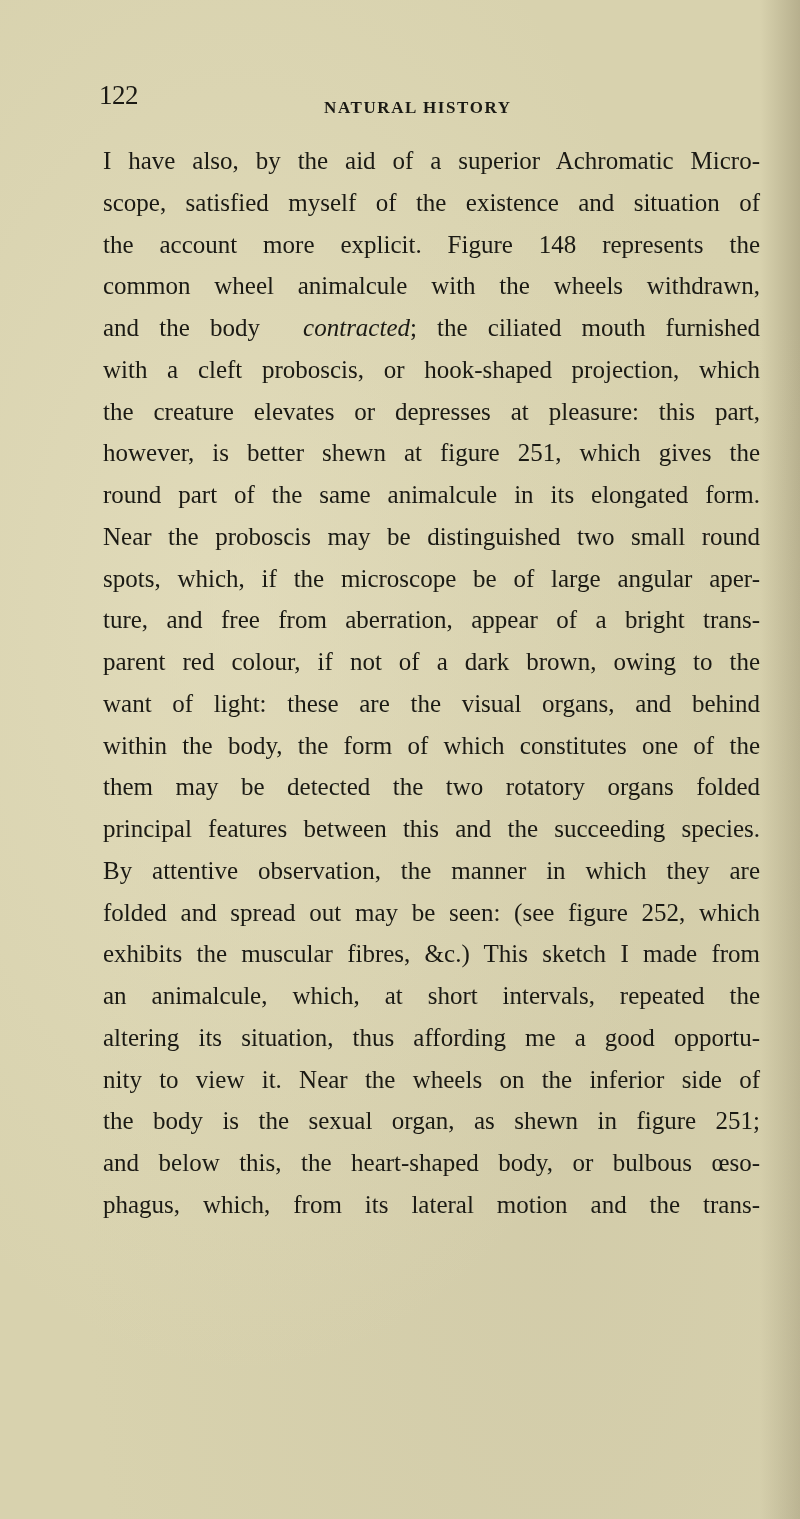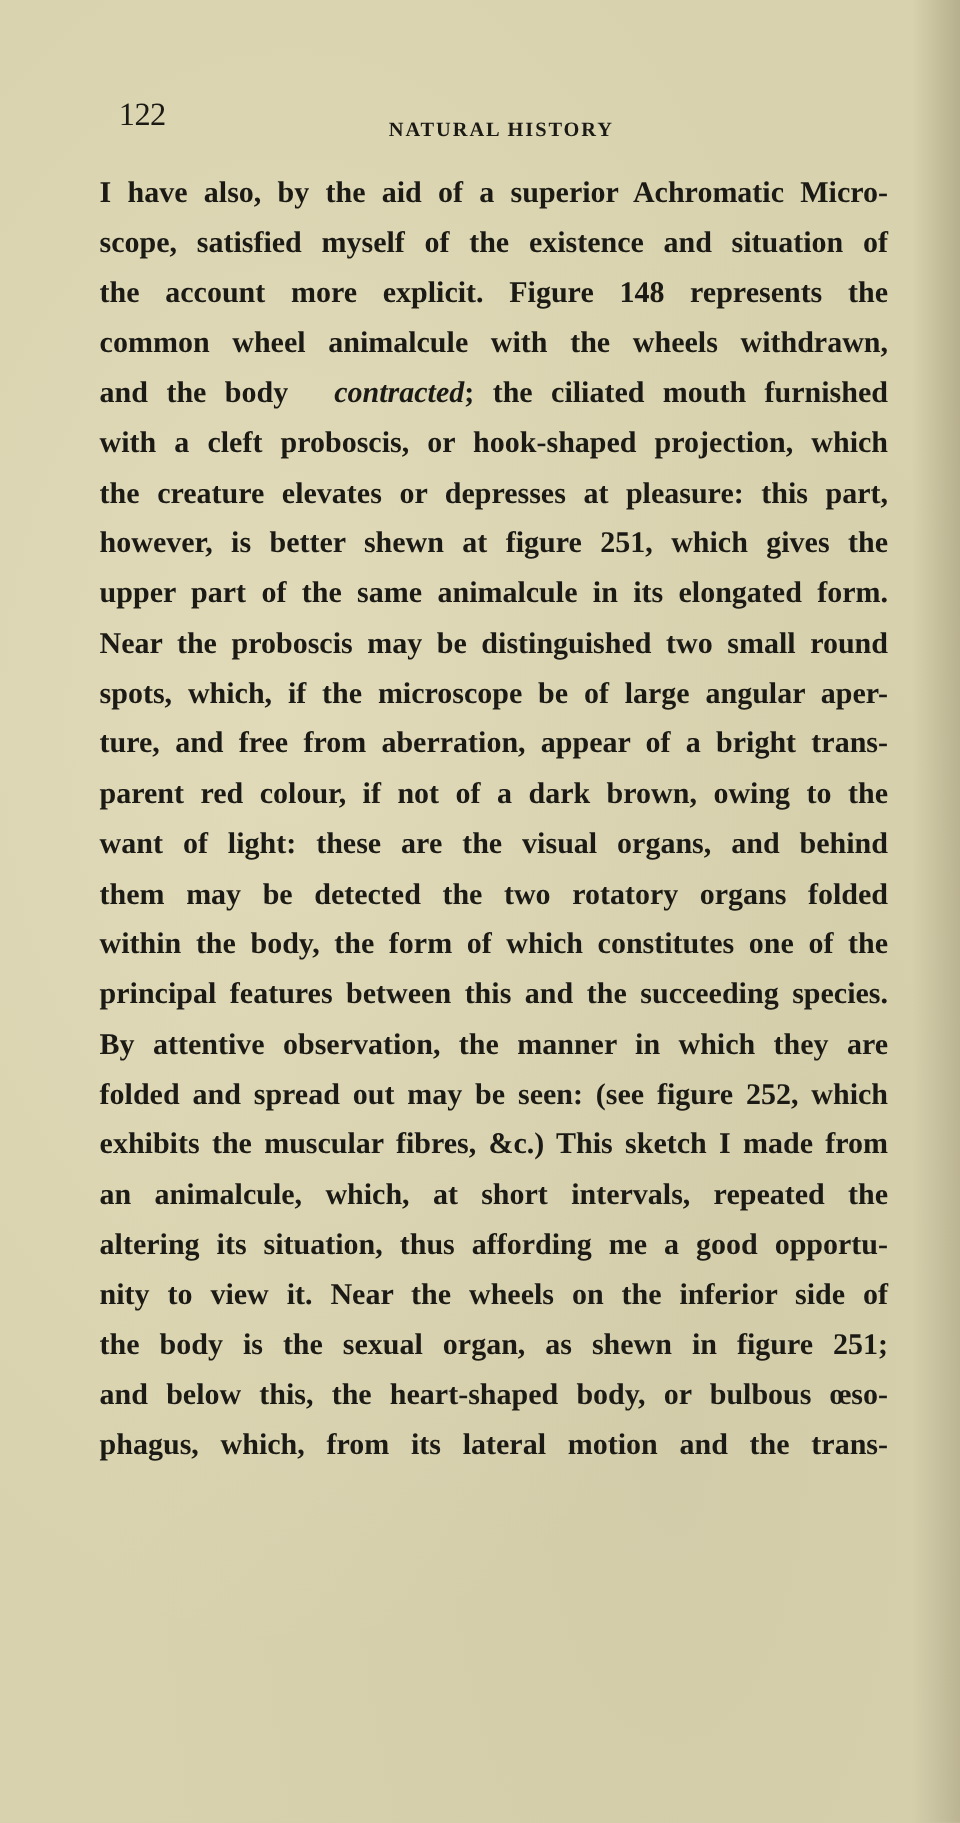--- a/index.html
+++ b/index.html
@@ -47,23 +47,22 @@
       font-size: 17px;
       line-height: 30px;
       letter-spacing: 1.6px;
       font-weight: bold;
       text-transform: uppercase;
       margin-top: 12px;
     }
     .body-text {
       position: absolute;
       top: 140px;
-      left: 83px;
+      left: 103px;
       width: 657px;
-      font-weight: bold;
     }
     .line {
       display: block;
       height: 41.75px;
       font-size: 25px;
       line-height: 41.75px;
       white-space: nowrap;
       text-align: justify;
       text-align-last: justify;
     }
@@ -87,28 +86,28 @@
 
   <div class="body-text">
     <span class="line">I have also, by the aid of a superior Achromatic Micro-</span>
     <span class="line">scope, satisfied myself of the existence and situation of</span>
     <span class="line">the account more explicit.  Figure 148 represents the</span>
     <span class="line">common wheel animalcule with the wheels withdrawn,</span>
     <span class="line"><span>and the body </span><em>contracted</em><span>; the ciliated mouth furnished</span></span>
     <span class="line">with a cleft proboscis, or hook-shaped projection, which</span>
     <span class="line">the creature elevates or depresses at pleasure: this part,</span>
     <span class="line">however, is better shewn at figure 251, which gives the</span>
-    <span class="line">upper part of the same animalcule in its elongated form.</span>
+    <span class="line">round part of the same animalcule in its elongated form.</span>
     <span class="line">Near the proboscis may be distinguished two small round</span>
     <span class="line">spots, which, if the microscope be of large angular aper-</span>
     <span class="line">ture, and free from aberration, appear of a bright trans-</span>
     <span class="line">parent red colour, if not of a dark brown, owing to the</span>
     <span class="line">want of light: these are the visual organs, and behind</span>
+    <span class="line">within the body, the form of which constitutes one of the</span>
     <span class="line">them may be detected the two rotatory organs folded</span>
-    <span class="line">within the body, the form of which constitutes one of the</span>
     <span class="line">principal features between this and the succeeding species.</span>
     <span class="line">By attentive observation, the manner in which they are</span>
     <span class="line">folded and spread out may be seen: (see figure 252, which</span>
     <span class="line">exhibits the muscular fibres, &amp;c.) This sketch I made from</span>
     <span class="line">an animalcule, which, at short intervals, repeated the</span>
     <span class="line">altering its situation, thus affording me a good opportu-</span>
     <span class="line">nity to view it.  Near the wheels on the inferior side of</span>
     <span class="line">the body is the sexual organ, as shewn in figure 251;</span>
     <span class="line">and below this, the heart-shaped body, or bulbous œso-</span>
     <span class="line last">phagus, which, from its lateral motion and the trans-</span>

